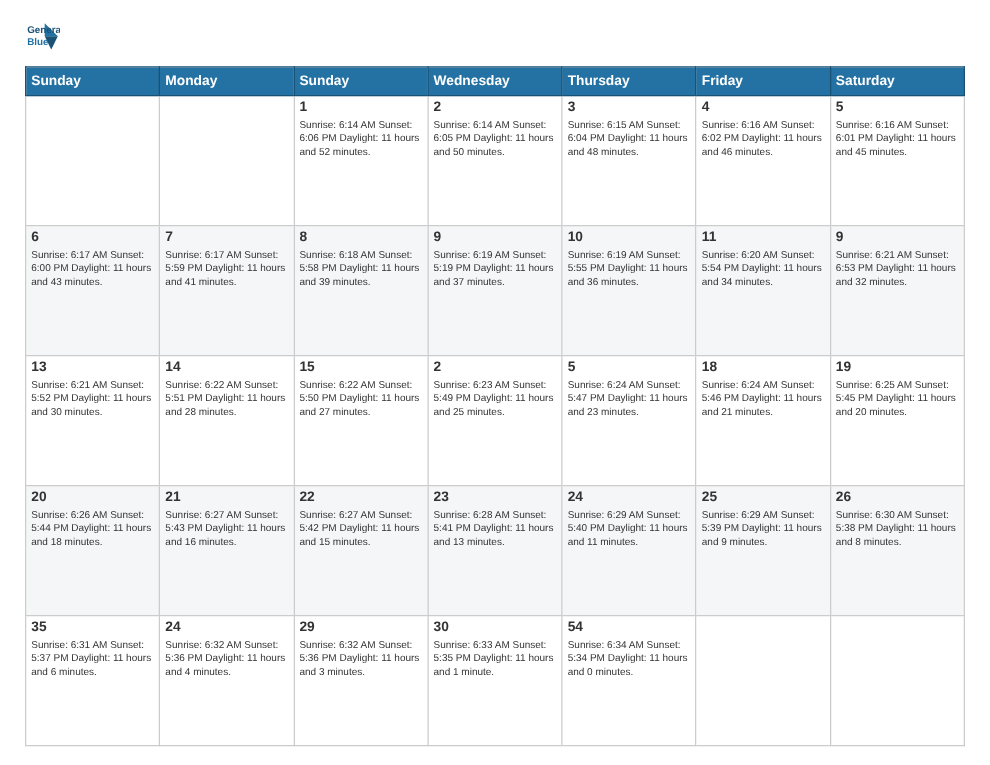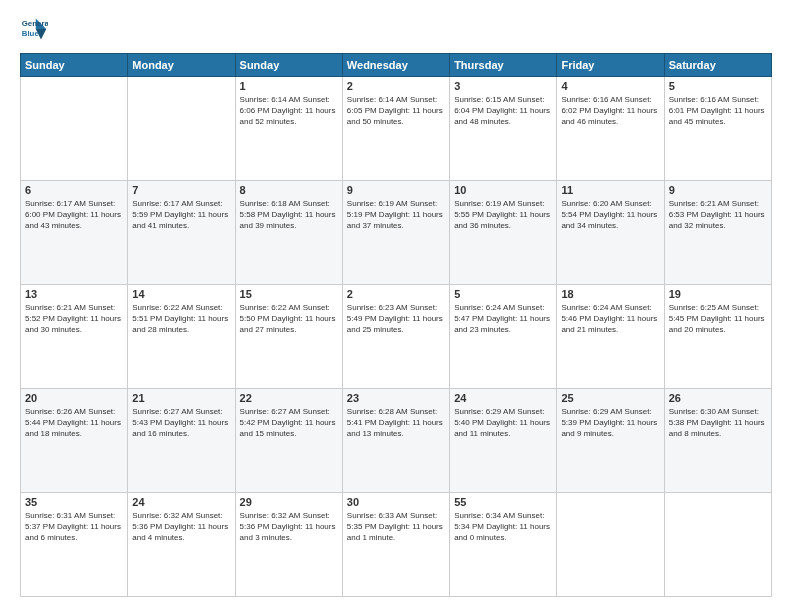--- a/index.html
+++ b/index.html
@@ -335,21 +335,21 @@
 and 3 minutes.</div>
           </td>
           <td>
             <span class="day-num">30</span>
             <div class="day-info">Sunrise: 6:33 AM
 Sunset: 5:35 PM
 Daylight: 11 hours
 and 1 minute.</div>
           </td>
           <td>
-            <span class="day-num">55</span>
+            <span class="day-num">54</span>
             <div class="day-info">Sunrise: 6:34 AM
 Sunset: 5:34 PM
 Daylight: 11 hours
 and 0 minutes.</div>
           </td>
           <td class="empty-cell"></td>
           <td class="empty-cell"></td>
         </tr>
       </tbody>
   </table>

